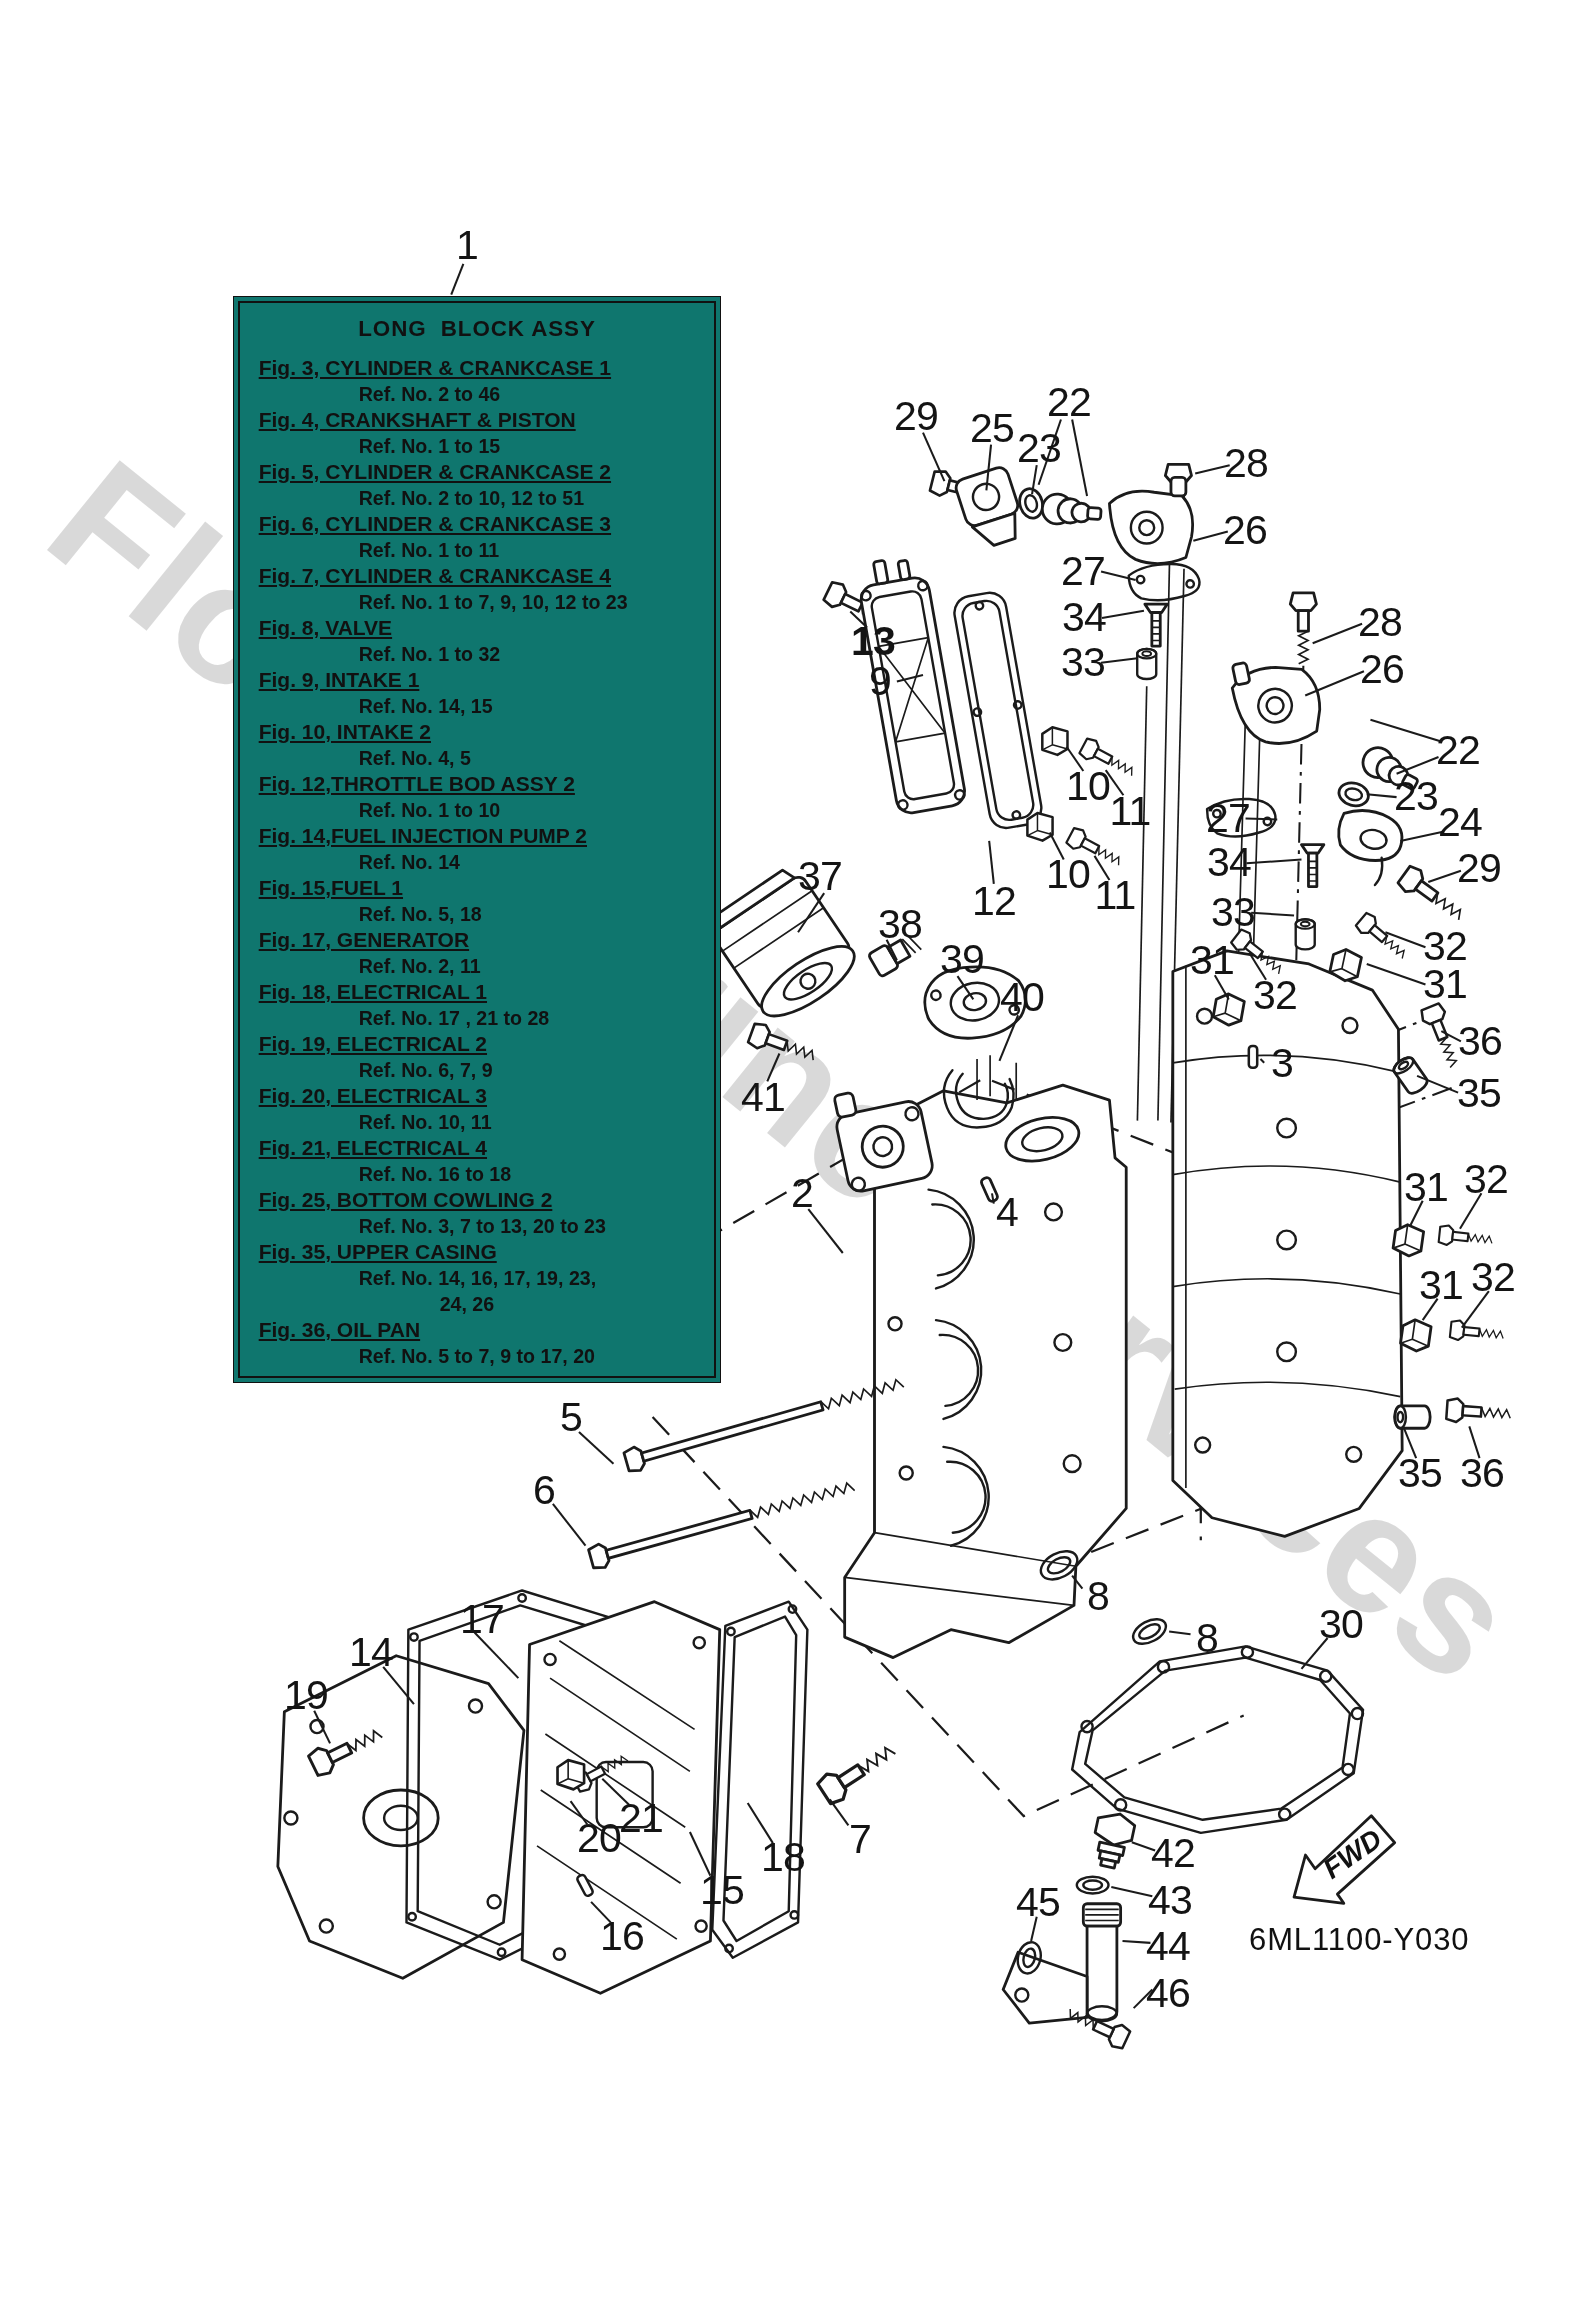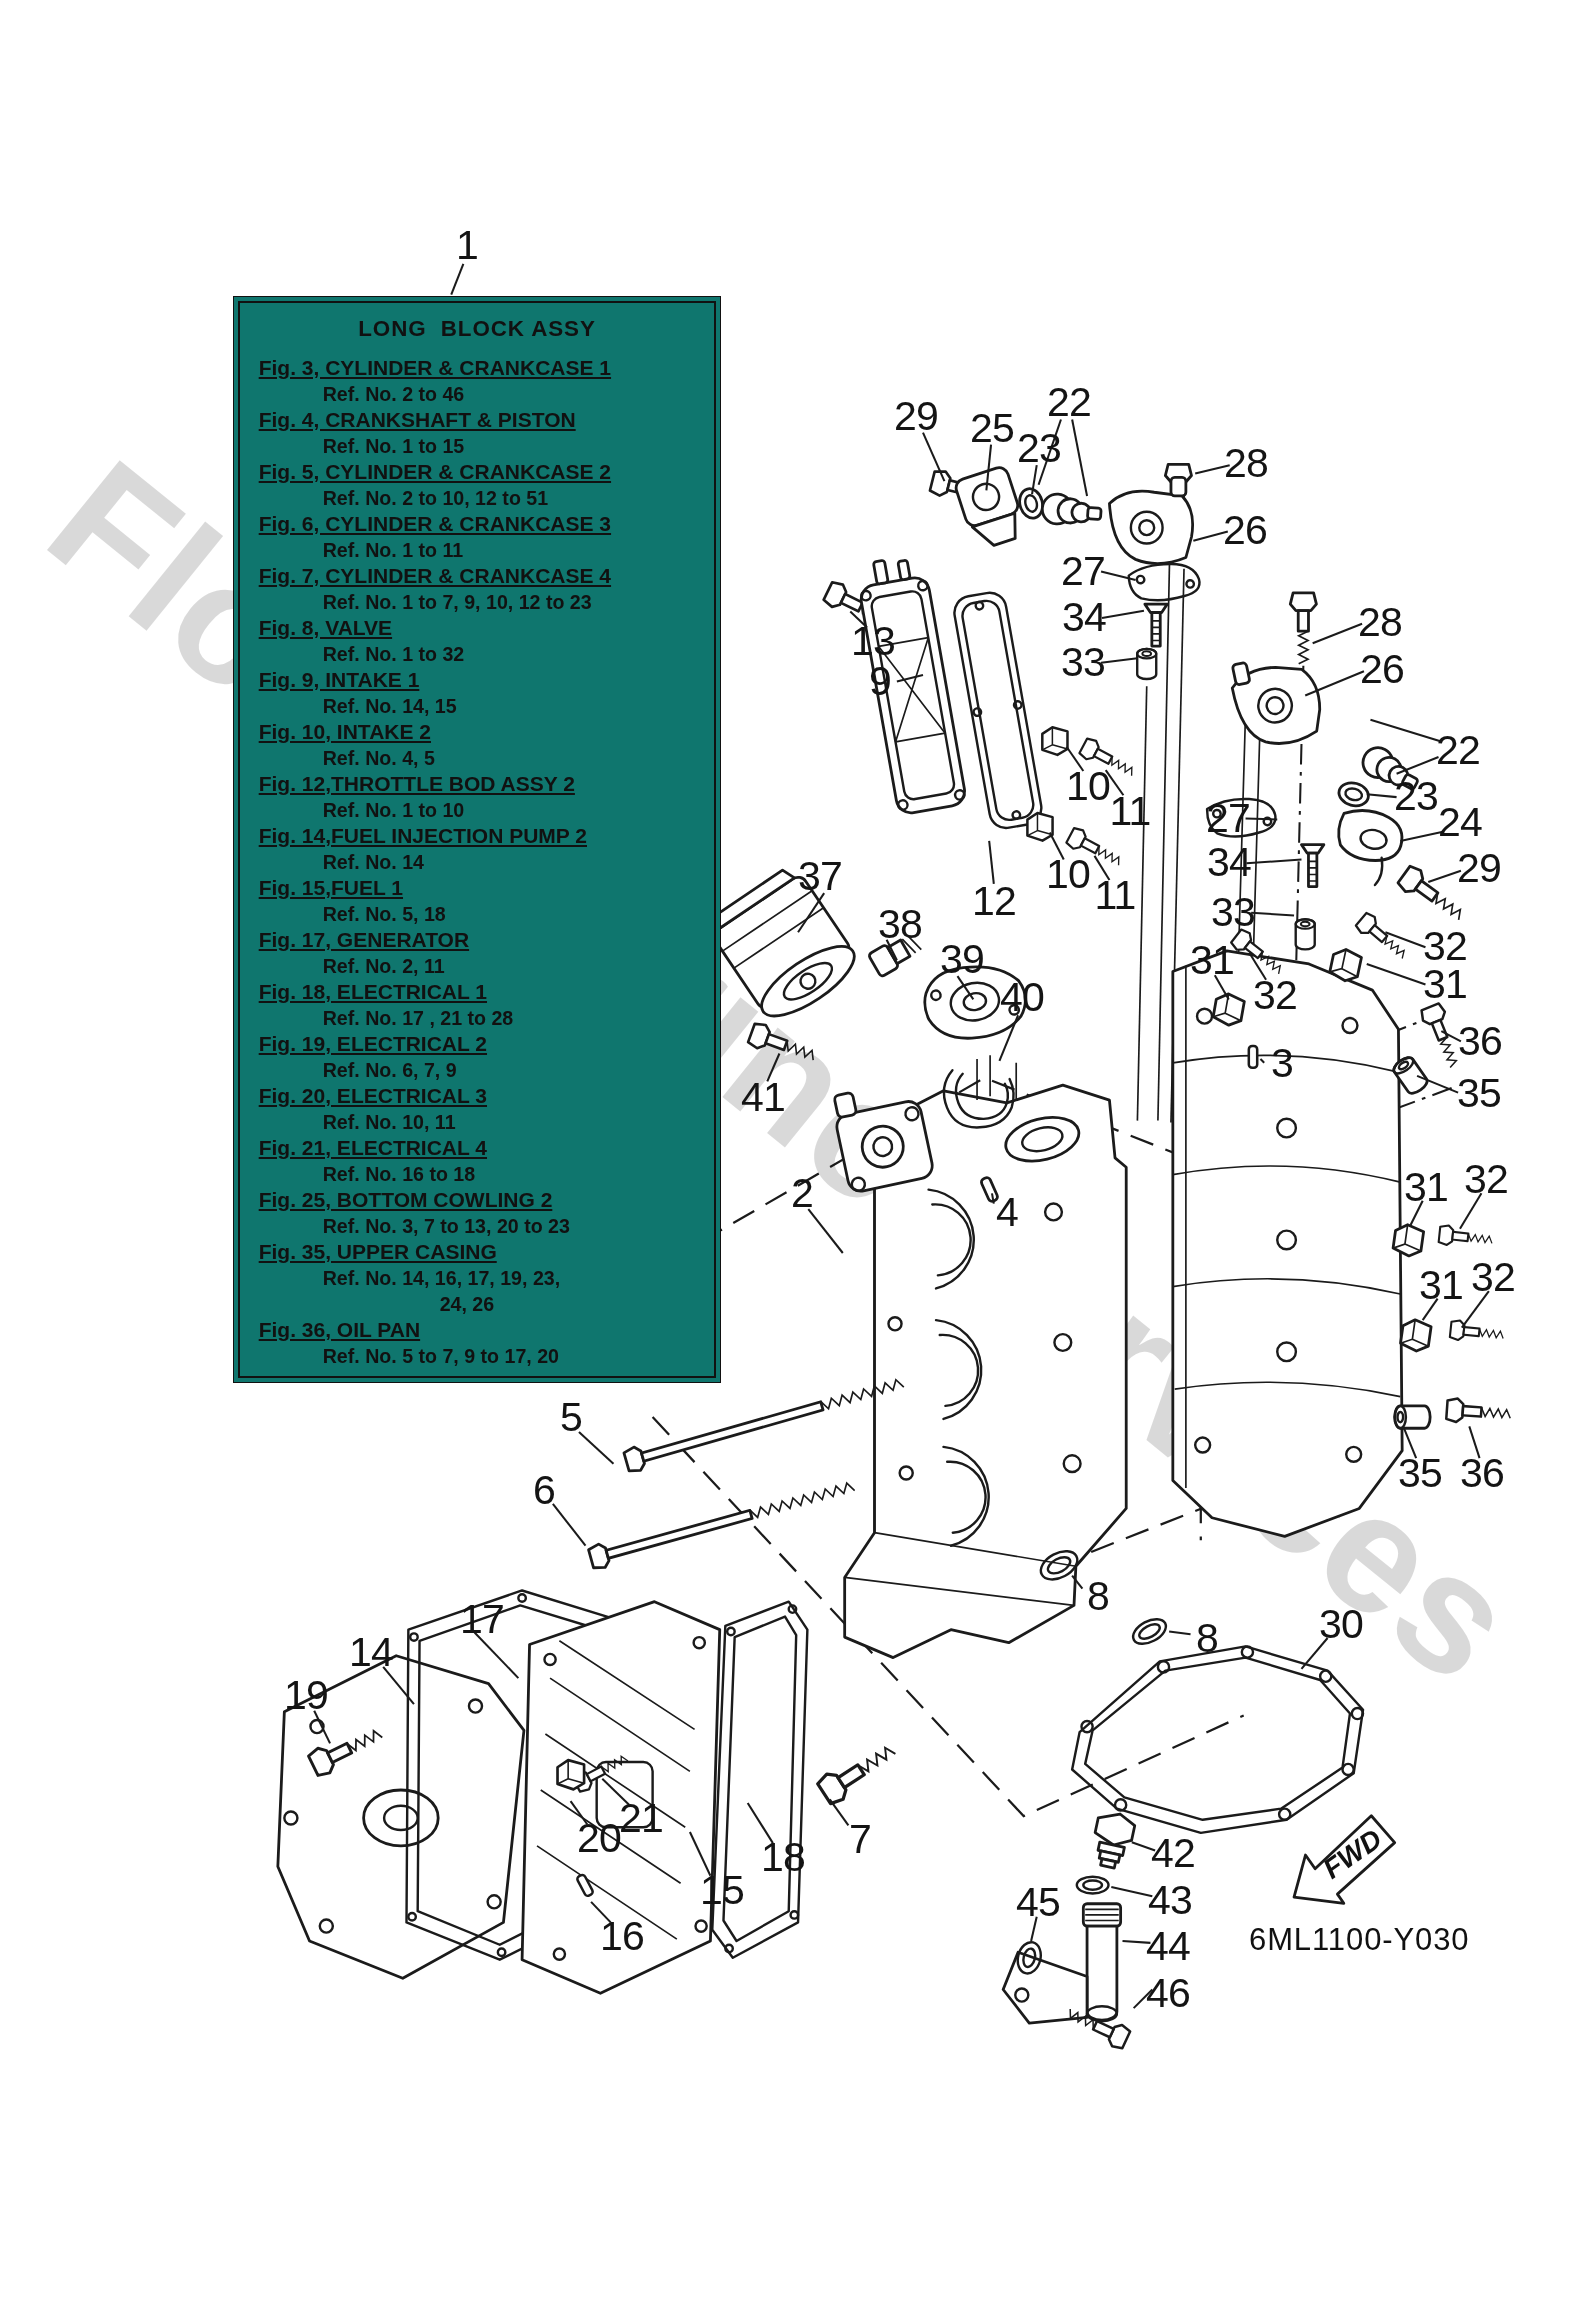--- a/index.html
+++ b/index.html
@@ -15,21 +15,21 @@
   .lead{stroke:#1b1b1b;stroke-width:2.2;}
   .dash1{stroke:#1b1b1b;stroke-width:2.4;fill:none;stroke-dasharray:26 14;}
   .dash2{stroke:#1b1b1b;stroke-width:2.2;fill:none;stroke-dasharray:22 8 4 8;}
   .infobox{position:absolute;left:233px;top:296px;width:488px;height:1087px;border:1.9px solid #111;
            box-sizing:border-box;background:#0f766e;z-index:3;}
   .infobox-inner{position:absolute;left:3.7px;top:3.7px;right:3.7px;bottom:3.7px;border:2.8px solid #111;
            padding-top:13px;overflow:hidden;}
   .box-title{font-size:22.4px;font-weight:bold;text-align:center;white-space:pre;letter-spacing:0.9px;
            margin-bottom:13px;}
   .fig-line{font-size:21px;font-weight:bold;line-height:26px;padding-left:19px;white-space:pre;text-decoration:underline;}
-  .ref-line{font-size:19.6px;font-weight:bold;line-height:26px;padding-left:83px;white-space:pre;}
+  .ref-line{font-size:19.6px;font-weight:bold;line-height:26px;padding-left:119px;white-space:pre;}
   .ref-cont{padding-left:200px;}
   .callout-layer{position:absolute;left:0;top:0;width:100%;height:100%;z-index:4;pointer-events:none;}
   .callout{position:absolute;transform:translate(-50%,-50%);font-size:41px;font-weight:400;
            color:#141414;letter-spacing:-0.9px;}
   .code-label{position:absolute;left:1249px;top:1922px;font-size:31px;font-weight:500;
            letter-spacing:0.9px;z-index:4;}
 </style>
 </head>
 <body>
 
@@ -482,21 +482,21 @@
 
   <div class="callout-layer">
       <div class="callout" style="left: 467px; top: 245px;">1</div>
       <div class="callout" style="left: 916px; top: 416px;">29</div>
       <div class="callout" style="left: 992px; top: 428px;">25</div>
       <div class="callout" style="left: 1069px; top: 402px;">22</div>
       <div class="callout" style="left: 1039px; top: 448px;">23</div>
       <div class="callout" style="left: 1246px; top: 463px;">28</div>
       <div class="callout" style="left: 1245px; top: 530px;">26</div>
       <div class="callout" style="left: 1083px; top: 571px;">27</div>
-      <div class="callout" style="left: 873px; top: 641px;">13</div>
+      <div class="callout" style="left: 873px; top: 641px; font-weight: bold;">13</div>
       <div class="callout" style="left: 1084px; top: 617px;">34</div>
       <div class="callout" style="left: 1083px; top: 662px;">33</div>
       <div class="callout" style="left: 880px; top: 681px;">9</div>
       <div class="callout" style="left: 1380px; top: 622px;">28</div>
       <div class="callout" style="left: 1382px; top: 669px;">26</div>
       <div class="callout" style="left: 1458px; top: 750px;">22</div>
       <div class="callout" style="left: 1416px; top: 796px;">23</div>
       <div class="callout" style="left: 1228px; top: 818px;">27</div>
       <div class="callout" style="left: 1460px; top: 822px;">24</div>
       <div class="callout" style="left: 1229px; top: 862px;">34</div>

